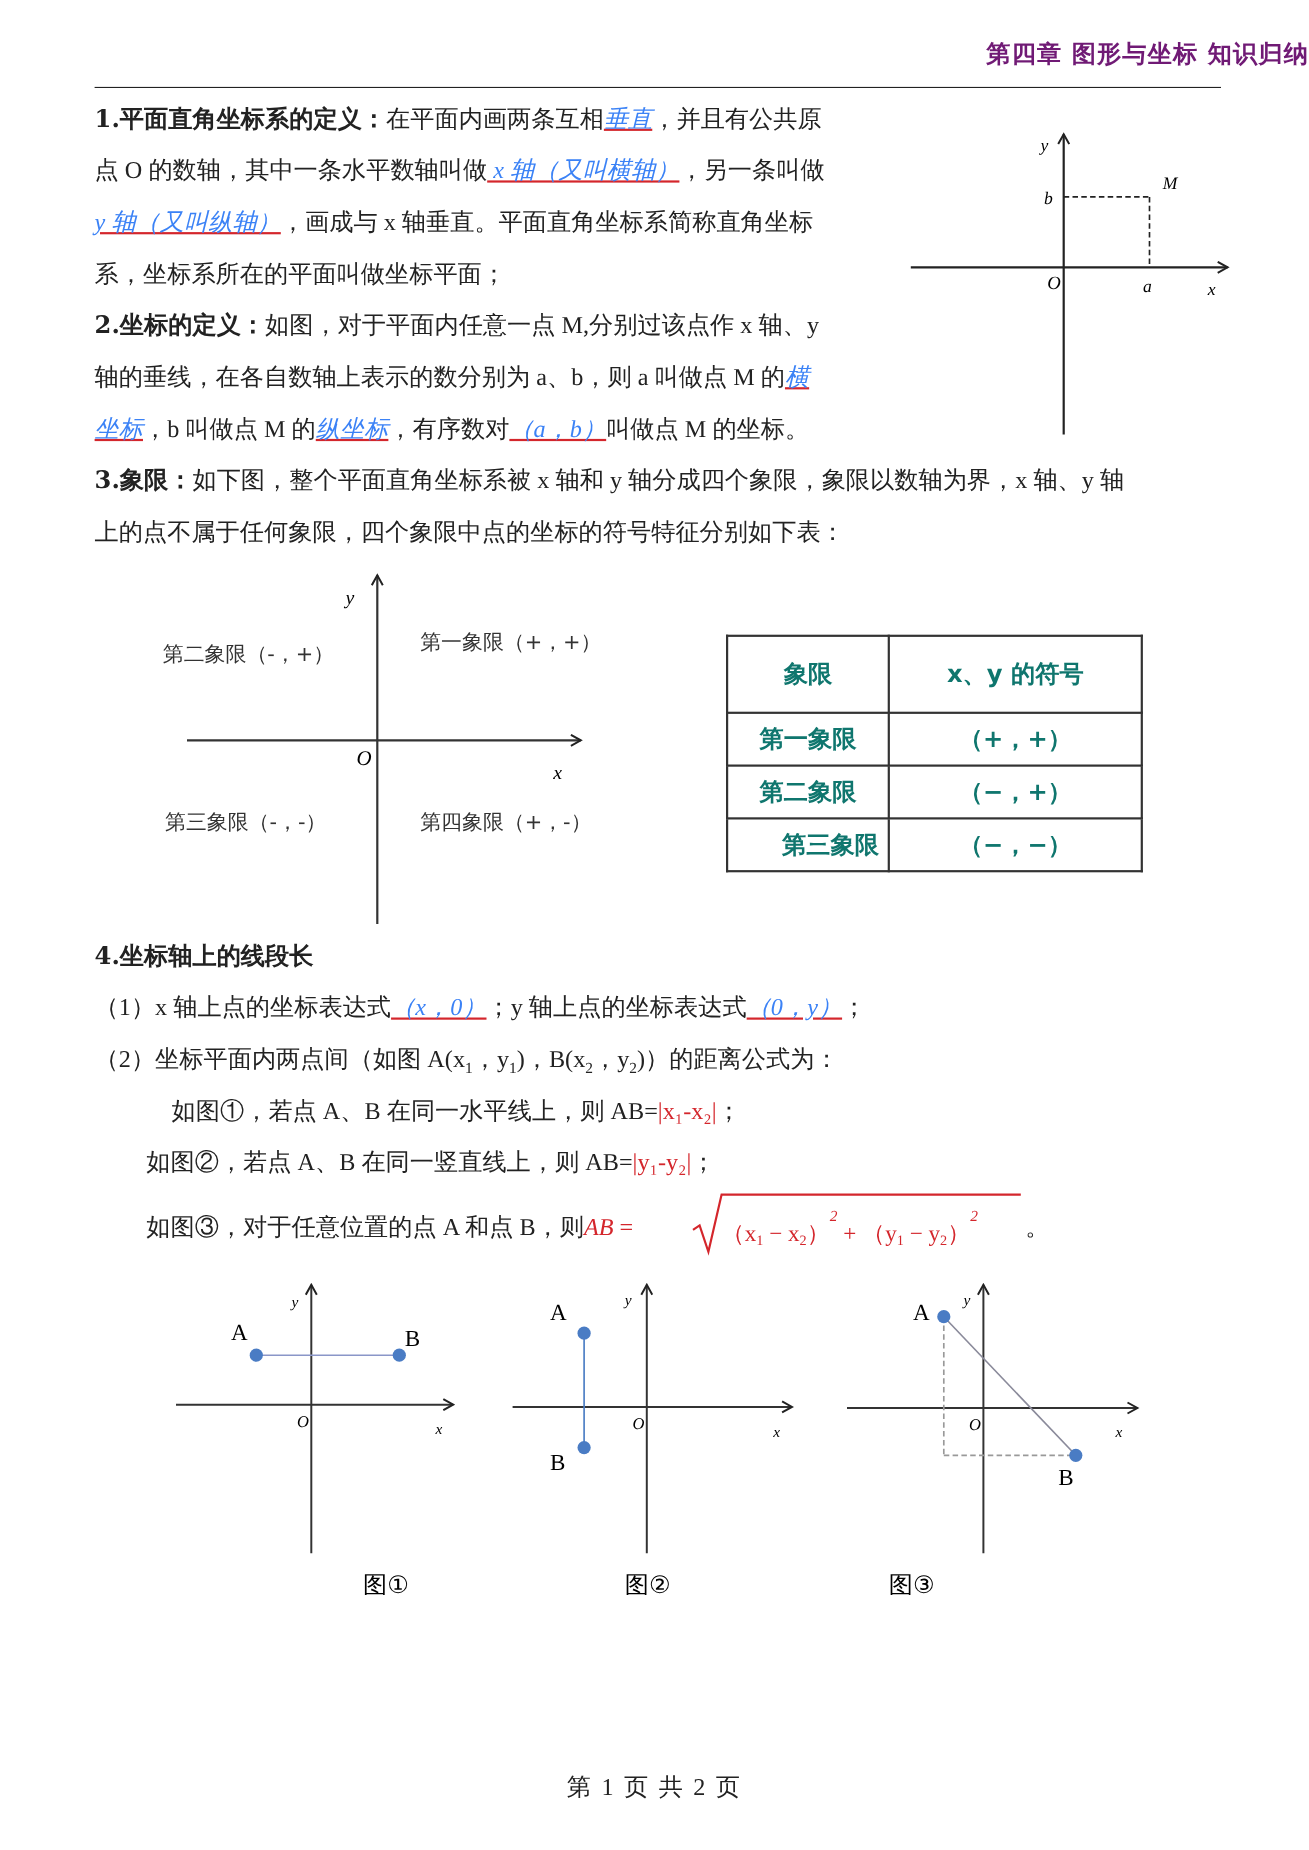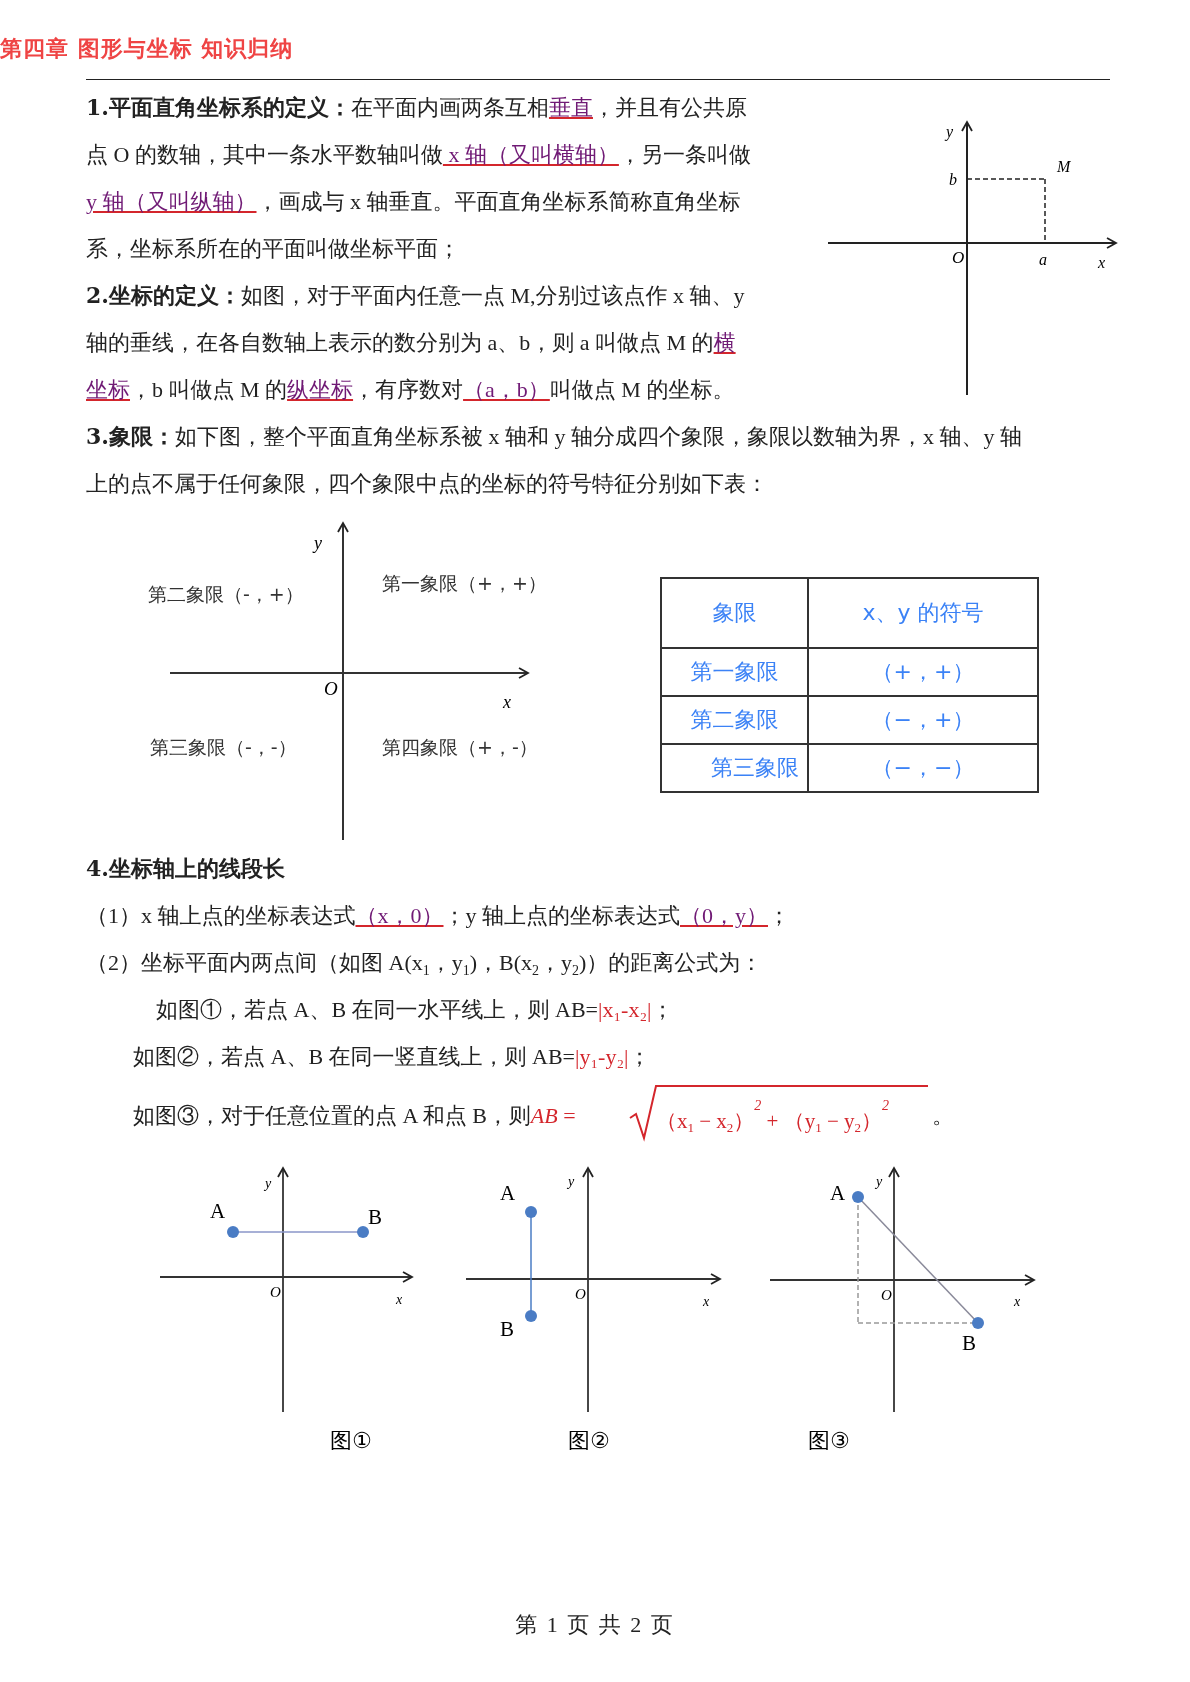--- a/index.html
+++ b/index.html
@@ -1,28 +1,28 @@
 <!DOCTYPE html>
 <html><head>
 <meta charset="utf-8">
 <style>
   html, body { margin: 0; padding: 0; background: #ffffff; }
   body { width: 1190px; height: 1682px; position: relative; overflow: hidden;
          font-family: "Liberation Serif", "DejaVu Serif", serif; color: #222; }
   .abs { position: absolute; }
-  .title { left: 0; width: 1190px; top: 34px; text-align: left; font-family: "DejaVu Sans", sans-serif;
-           font-weight: bold; font-size: 22px; color: #ef4444; letter-spacing: 1px; }
+  .title { left: 0; width: 1190px; top: 34px; text-align: right; font-family: "DejaVu Sans", sans-serif;
+           font-weight: bold; font-size: 22px; color: #701a75; letter-spacing: 1px; }
   .rule { left: 86px; width: 1024px; top: 79px; height: 0; border-top: 1.5px solid #222; }
   .line { font-size: 22px; line-height: 47px; white-space: nowrap; }
   .b { font-weight: bold; font-family: "DejaVu Serif", serif; }
   .red { color: #d4262c; }
-  .fill { color: #701a75; text-decoration: underline; text-decoration-color: #d4262c; }
+  .fill { color: #3b82f6; text-decoration: underline; text-decoration-color: #d4262c; font-style: italic; }
   svg text { font-family: "Liberation Serif", serif; }
   .qtext { font-family: "DejaVu Sans", sans-serif; font-size: 19px; fill: #333; }
-  table.signs { border-collapse: collapse; font-family: "DejaVu Sans", sans-serif; font-size: 22px; color: #3b82f6; }
+  table.signs { border-collapse: collapse; font-family: "DejaVu Sans", sans-serif; font-size: 22px; color: #0f766e; font-weight: bold; }
   table.signs td { border: 2px solid #333; text-align: center; }
   sub { font-size: 14px; }
   .footer { left: 0; width: 1190px; top: 1610px; text-align: center; font-size: 22px; letter-spacing: 2px; }
   .cap { font-size: 22px; font-family: "DejaVu Sans", sans-serif; }
 </style>
 </head>
 <body>
 
 <div class="abs title">第四章  图形与坐标  知识归纳</div>
 <div class="abs rule"></div>

